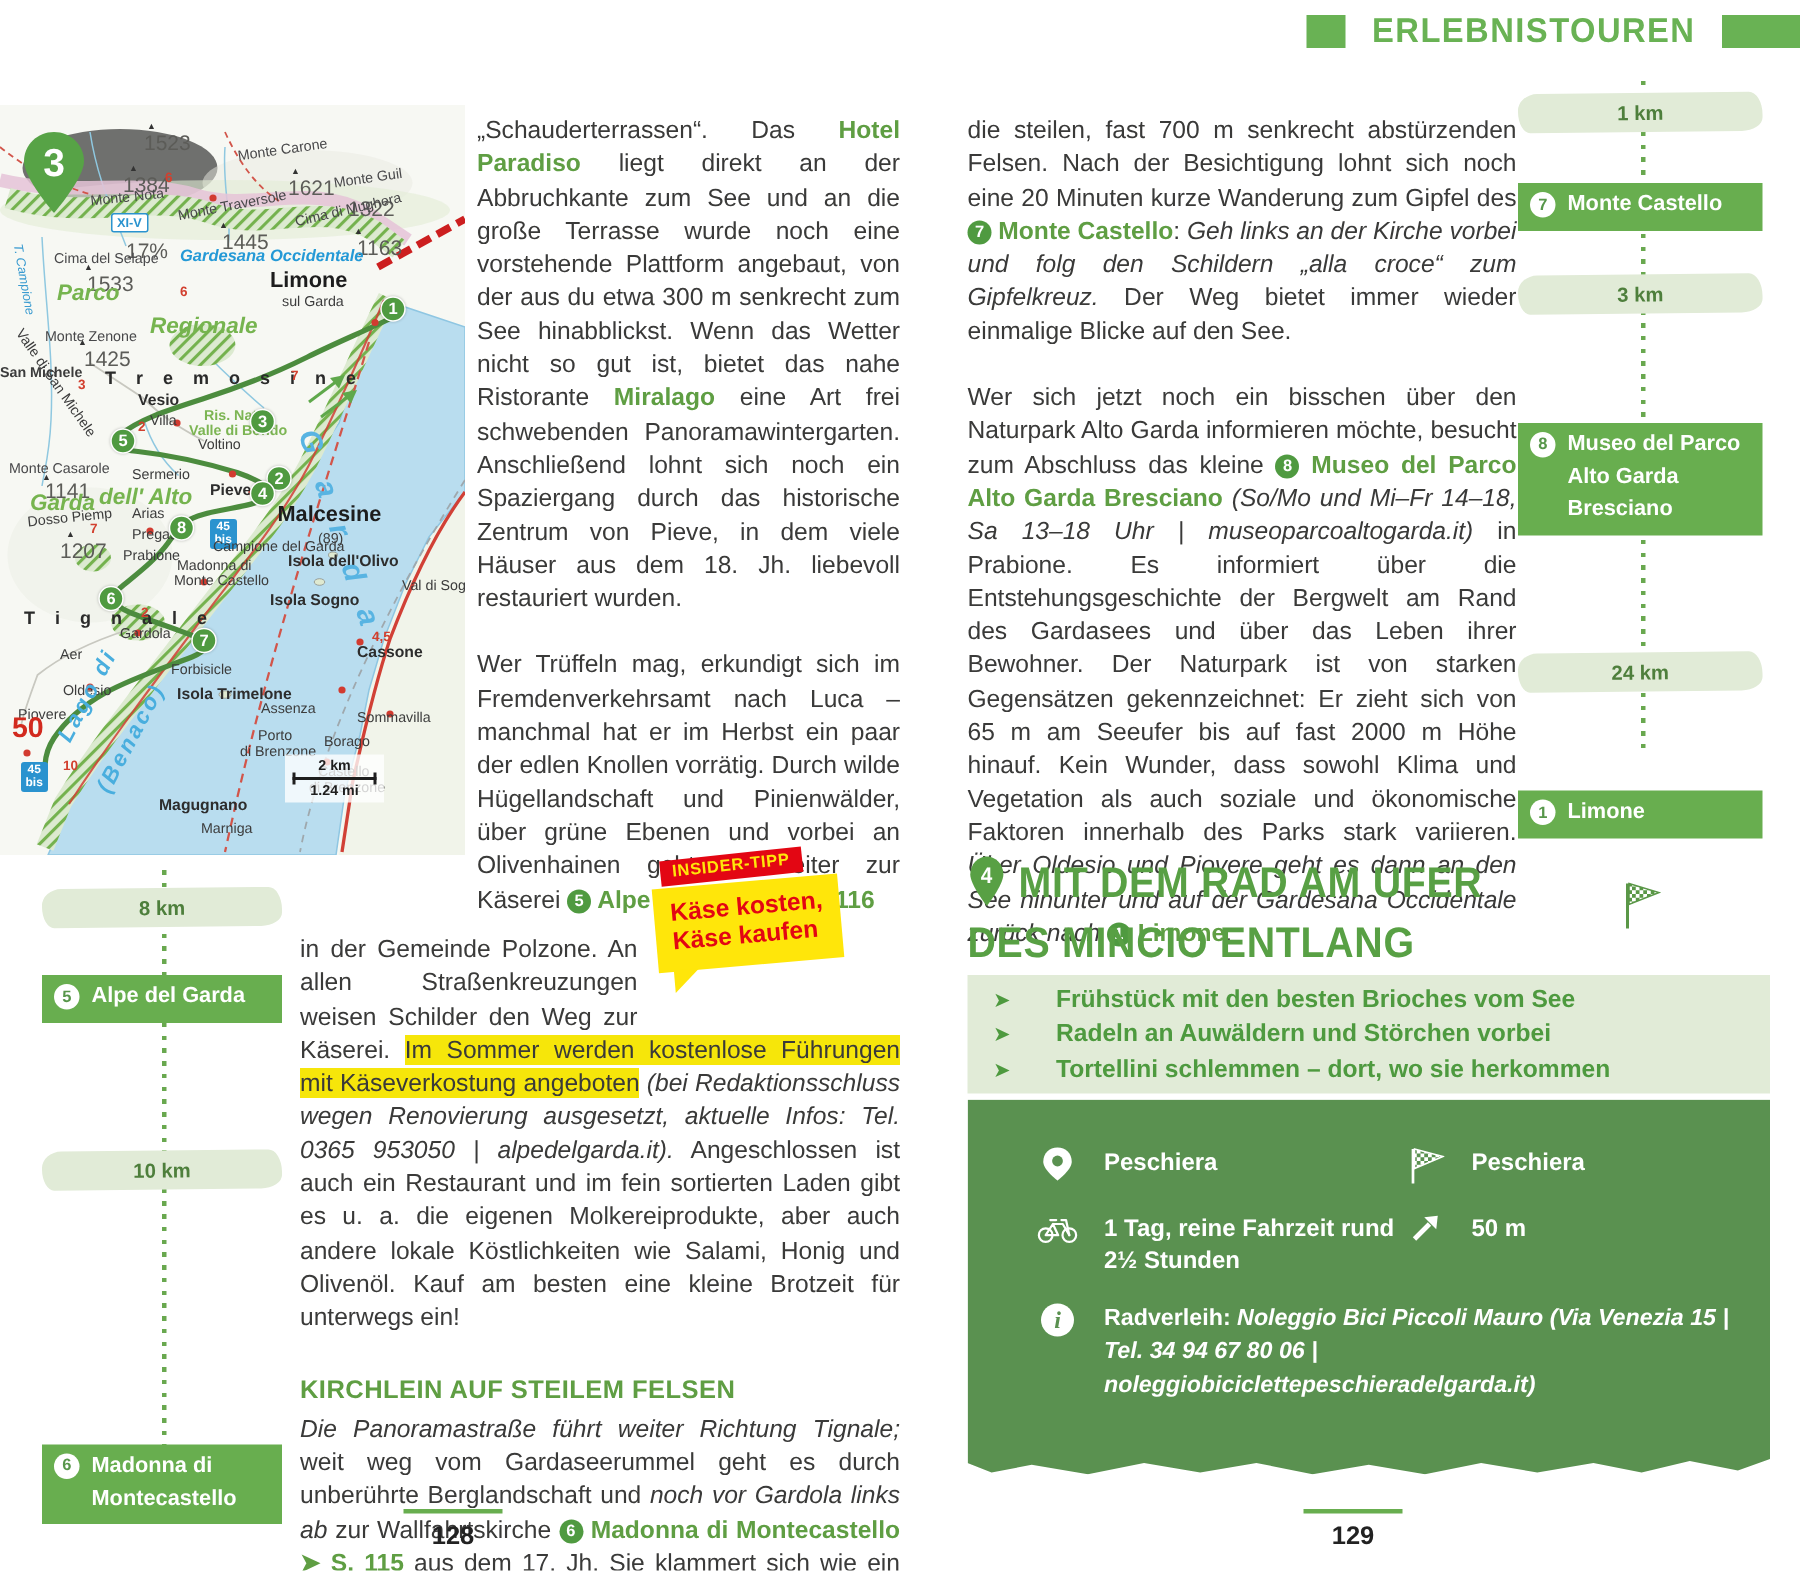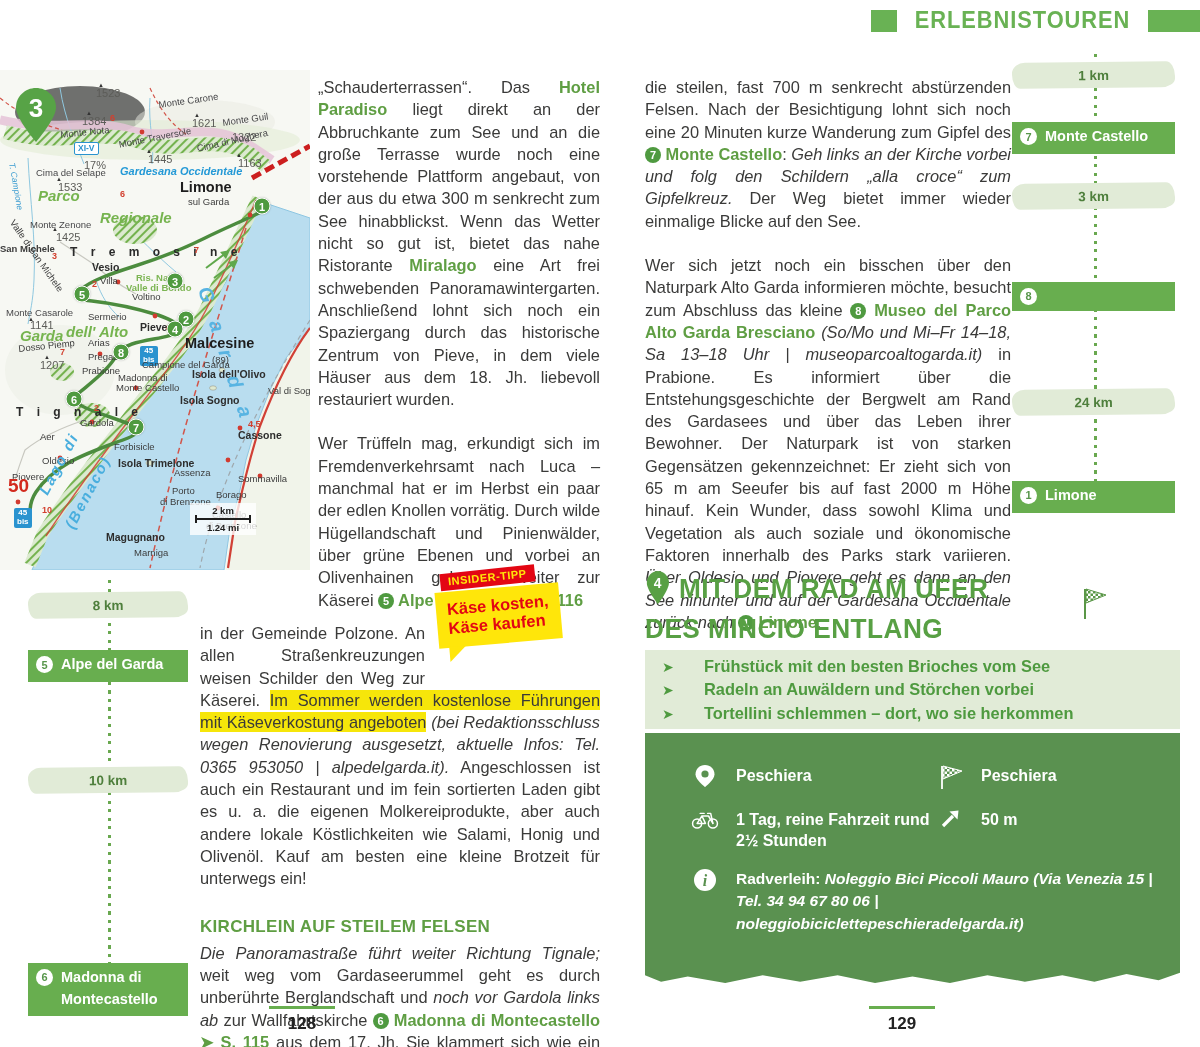--- a/index.html
+++ b/index.html
@@ -15,21 +15,21 @@
   
   .hdr{position:absolute;top:7px;right:0;display:flex;align-items:center;gap:12px;}
   .hdr-sq{width:26px;height:22px;background:#69b254;}
   .hdr-bar{width:52px;height:22px;background:#69b254;}
   .hdr-title{color:#69b254;font-size:23px;font-weight:bold;letter-spacing:1px;transform:scaleX(.95);}
 
   
   #map{position:absolute;left:0;top:70px;width:310px;height:500px;overflow:hidden;background:#f7f8f3;}
   #map svg.base{position:absolute;inset:0;}
   .ml{position:absolute;white-space:nowrap;line-height:1.05;transform-origin:0 0;}
-  .elev{font-size:11px;color:#5c5c58;}
+  .elev{font-size:14px;color:#5c5c58;}
   .peak{font-size:9.5px;color:#48484a;}
   .town{font-size:10.5px;color:#2d2d2d;font-weight:bold;}
   .town-lg{font-size:14.5px;color:#1d1d1d;font-weight:bold;}
   .frac{font-size:9.5px;color:#3c3c3c;}
   .spaced{font-size:12px;color:#2a2a2a;font-weight:bold;letter-spacing:5px;}
   .green-it-lg{font-size:15px;color:#76b44f;font-weight:bold;font-style:italic;}
   .green-sm{font-size:9.5px;color:#7cb553;font-weight:bold;margin-top:44px;}
   .blue-it{font-size:11px;color:#2499d6;font-weight:bold;font-style:italic;}
   .blue-sm{font-size:8.5px;color:#3a9bd0;font-style:italic;}
   .lake{font-size:15px;color:#49aede;font-weight:bold;font-style:italic;letter-spacing:2px;}
@@ -337,20 +337,21 @@
     </div>
     <div class="stop-bar" style="margin-top: 34px;">
       <span class="stop-num">7</span>
       <span class="stop-label">Monte Castello</span>
     </div>
     <div class="km-brush" style="margin-top: 29px;">
       <span>3 km</span>
     </div>
     <div class="stop-bar" style="margin-top: 73px;">
       <span class="stop-num">8</span>
+      <span class="stop-label">Museo del Parco<br>Alto Garda Bresciano</span>
     </div>
     <div class="km-brush" style="margin-top: 78px;">
       <span>24 km</span>
     </div>
     <div class="stop-bar" style="margin-top: 66px;">
       <span class="stop-num">1</span>
       <span class="stop-label">Limone</span>
     </div>
   </div>
 <div id="flag-right">

